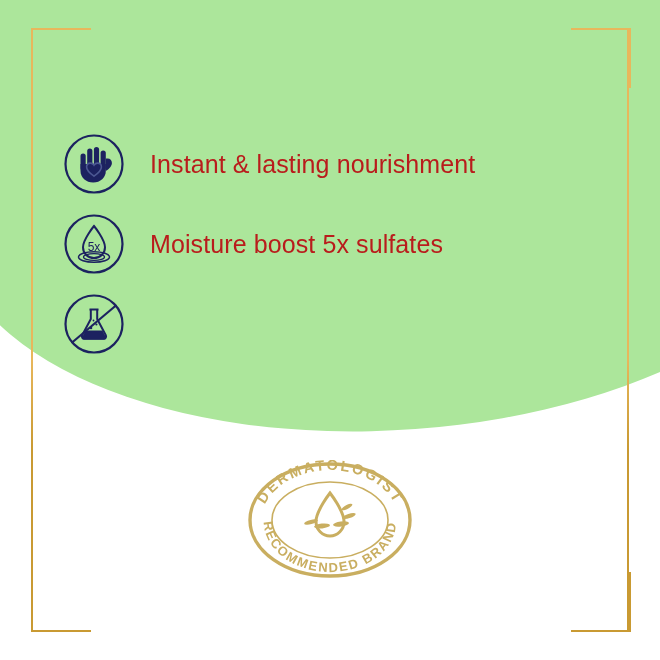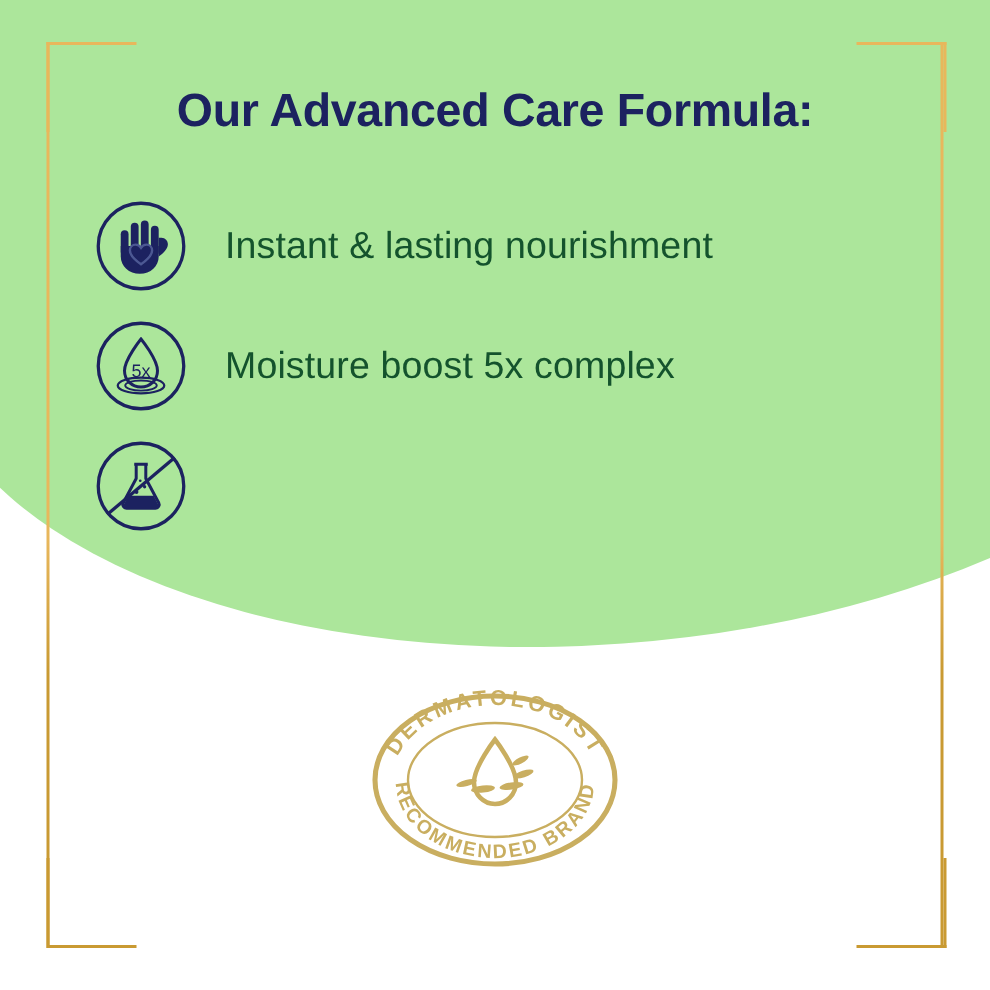--- a/index.html
+++ b/index.html
@@ -109,21 +109,21 @@
     flex: 0 0 62px;
     width: 62px;
     height: 62px;
     display: flex;
     align-items: center;
     justify-content: center;
   }
   .feature-label {
     margin-left: 25px;
     font-size: 25px;
-    color: #14532d;
+    color: #b91c1c;
     font-family: "Liberation Sans", sans-serif;
     white-space: nowrap;
     letter-spacing: 0.1px;
   }
 
   
   #badge {
     position: absolute;
     left: 245px;
     top: 460px;
@@ -138,21 +138,20 @@
 
   <div id="green-panel"></div>
 
   <div class="rail rail-left"></div>
   <div class="rail rail-right"></div>
   <div class="corner corner-tl"></div>
   <div class="corner corner-tr"></div>
   <div class="corner corner-bl"></div>
   <div class="corner corner-br"></div>
 
-  <div id="heading">Our Advanced Care Formula:</div>
 
   <div id="features">
 
     <div class="feature-row">
       <div class="feature-icon">
         <svg width="62" height="62" viewBox="0 0 62 62">
           <circle cx="31" cy="31" r="28.5" fill="none" stroke="#1C2260" stroke-width="2.2"></circle>
           <g fill="#1C2260">
             <rect x="17.5" y="20.5" width="5.2" height="17" rx="2.6"></rect>
             <rect x="24.2" y="15.5" width="5.2" height="22" rx="2.6"></rect>
@@ -170,21 +169,21 @@
     <div class="feature-row">
       <div class="feature-icon">
         <svg width="62" height="62" viewBox="0 0 62 62">
           <circle cx="31" cy="31" r="28.5" fill="none" stroke="#1C2260" stroke-width="2.2"></circle>
           <path d="M31 13 C31 13 42 26.5 42 34.2 C42 40.4 37.1 45 31 45 C24.9 45 20 40.4 20 34.2 C20 26.5 31 13 31 13 Z" fill="none" stroke="#1C2260" stroke-width="2"></path>
           <ellipse cx="31" cy="44" rx="15.5" ry="5.2" fill="none" stroke="#1C2260" stroke-width="1.5"></ellipse>
           <ellipse cx="31" cy="44" rx="10.5" ry="3.4" fill="none" stroke="#1C2260" stroke-width="1.3"></ellipse>
           <text x="31" y="38" text-anchor="middle" font-family="Liberation Sans, sans-serif" font-size="12" fill="#1C2260">5x</text>
         </svg>
       </div>
-      <div class="feature-label">Moisture boost 5x complex</div>
+      <div class="feature-label">Moisture boost 5x sulfates</div>
     </div>
 
     <div class="feature-row">
       <div class="feature-icon">
         <svg width="62" height="62" viewBox="0 0 62 62">
           <circle cx="31" cy="31" r="28.5" fill="none" stroke="#1C2260" stroke-width="2.2"></circle>
           <g stroke="#1C2260" stroke-width="2" fill="none" stroke-linejoin="round">
             <path d="M26.5 16.5 h9"></path>
             <path d="M27.8 16.5 v9.5 L19.2 42.2 c-0.9 1.7 0.3 3.6 2.2 3.6 h19.2 c1.9 0 3.1 -1.9 2.2 -3.6 L34.2 26 v-9.5"></path>
           </g>

